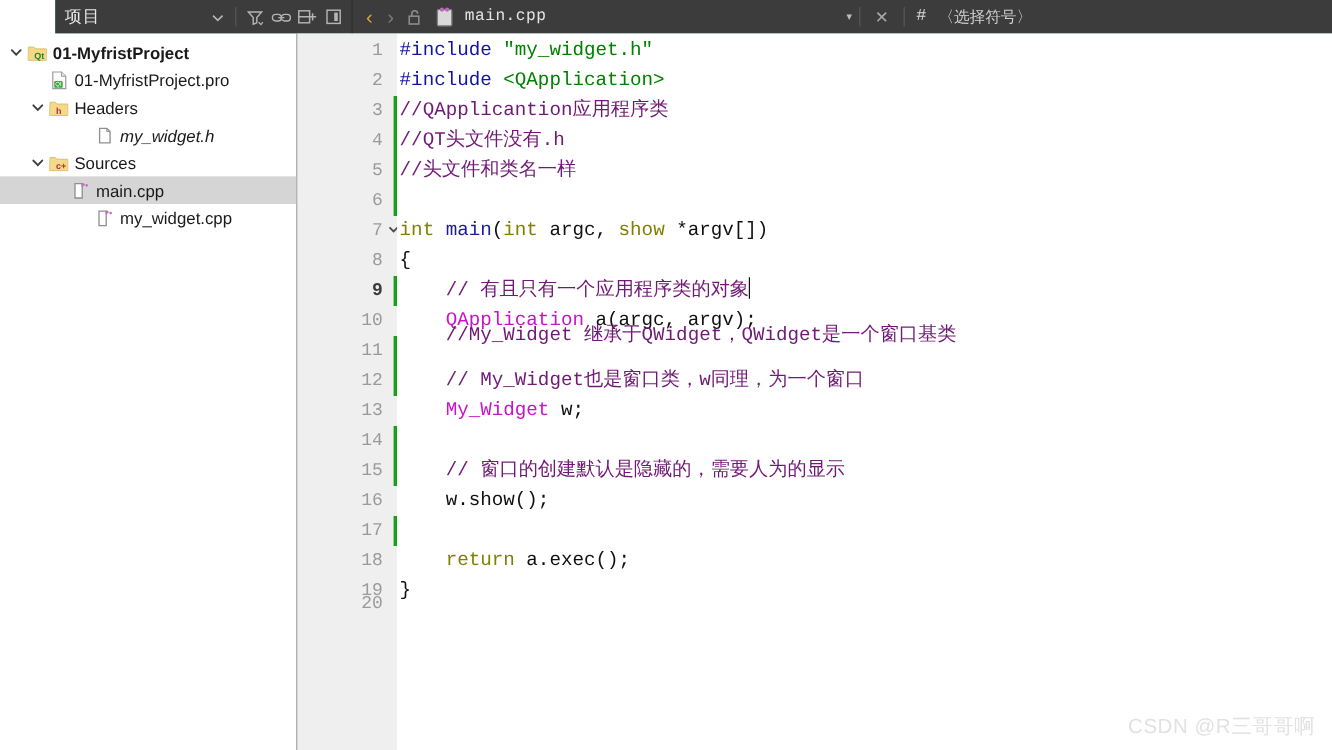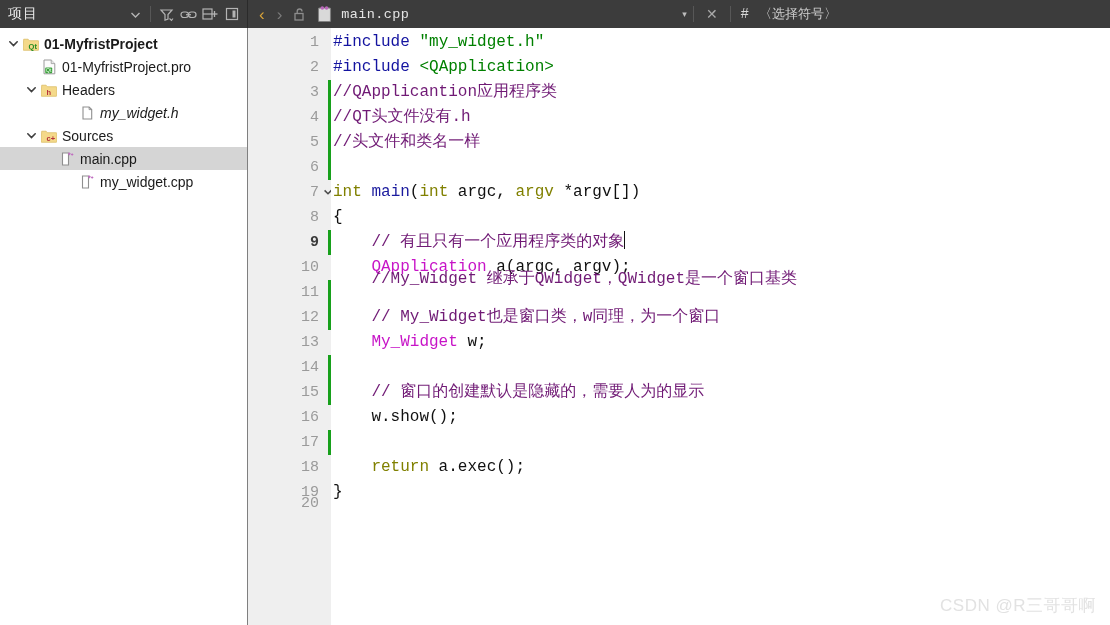--- a/index.html
+++ b/index.html
@@ -6,21 +6,21 @@
   body{
     width:1110px;height:625px;overflow:hidden;
     background:#ffffff;
     font-family:"Liberation Sans","DejaVu Sans",sans-serif;
     font-size:13px;
     -webkit-font-smoothing:antialiased;
   }
   .app{position:relative;width:1110px;height:625px;display:flex;flex-direction:column;}
 
   
-  .topbar{height:28px;flex:0 0 28px;display:flex;align-items:stretch;background:#86efac;}
+  .topbar{height:28px;flex:0 0 28px;display:flex;align-items:stretch;background:#86efac;margin-left:46px;}
   .tb-left{width:248px;flex:0 0 248px;display:flex;align-items:center;background:#3c3c3c;
            border-right:1px solid #2a2a2a;box-sizing:border-box;padding:0 4px 0 8px;}
   .tb-title{color:#e8e8e8;font-size:14px;letter-spacing:1px;}
   .tb-spacer{flex:1;}
   .tb-icon{width:22px;height:22px;display:flex;align-items:center;justify-content:center;
            color:#c9c9c9;opacity:.85;}
   .tb-icon svg{display:block;}
   .tb-sep{width:1px;height:16px;background:#575757;margin:0 4px;}
 
   .tb-right{flex:1;display:flex;align-items:center;background:#3c3c3c;padding:0 6px;gap:2px;}
@@ -316,21 +316,21 @@
             <div class="ln" style="top: 452px;">19</div>
             <div class="ln" style="top: 463px;">20</div>
           </div>
         <div class="codecol" id="codecol">
             <div class="cline" style="top: 2px; left: 2px;"><span class="t-pre">#include </span><span class="t-str">"my_widget.h"</span></div>
             <div class="cline" style="top: 27px; left: 2px;"><span class="t-pre">#include </span><span class="t-str">&lt;QApplication&gt;</span></div>
             <div class="cline" style="top: 52px; left: 2px;"><span class="t-cmt">//QApplicantion应用程序类</span></div>
             <div class="cline" style="top: 77px; left: 2px;"><span class="t-cmt">//QT头文件没有.h</span></div>
             <div class="cline" style="top: 102px; left: 2px;"><span class="t-cmt">//头文件和类名一样</span></div>
             <div class="cline" style="top: 127px; left: 2px;"></div>
-            <div class="cline" style="top: 152px; left: 2px;"><span class="t-kw">int</span><span class="t-pl"> </span><span class="t-fn">main</span><span class="t-pl">(</span><span class="t-kw">int</span><span class="t-pl"> argc, </span><span class="t-kw">argv</span><span class="t-pl"> *argv[])</span></div>
+            <div class="cline" style="top: 152px; left: 2px;"><span class="t-kw">int</span><span class="t-pl"> </span><span class="t-fn">main</span><span class="t-pl">(</span><span class="t-kw">int</span><span class="t-pl"> argc, </span><span class="t-kw">show</span><span class="t-pl"> *argv[])</span></div>
             <div class="cline" style="top: 177px; left: 2px;"><span class="t-pl">{</span></div>
             <div class="cline" style="top: 202px; left: 2px;"><span class="t-pl">    </span><span class="t-cmt">// 有且只有一个应用程序类的对象</span><span class="caret"></span></div>
             <div class="cline" style="top: 227px; left: 2px;"><span class="t-pl">    </span><span class="t-type">QApplication</span><span class="t-pl"> a(argc, argv);</span></div>
             <div class="cline" style="top: 239px; left: 2px;"><span class="t-pl">    </span><span class="t-cmt">//My_Widget 继承于QWidget，QWidget是一个窗口基类</span></div>
             <div class="cline" style="top: 277px; left: 2px;"><span class="t-pl">    </span><span class="t-cmt">// My_Widget也是窗口类，w同理，为一个窗口</span></div>
             <div class="cline" style="top: 302px; left: 2px;"><span class="t-pl">    </span><span class="t-type">My_Widget</span><span class="t-pl"> w;</span></div>
             <div class="cline" style="top: 327px; left: 2px;"></div>
             <div class="cline" style="top: 352px; left: 2px;"><span class="t-pl">    </span><span class="t-cmt">// 窗口的创建默认是隐藏的，需要人为的显示</span></div>
             <div class="cline" style="top: 377px; left: 2px;"><span class="t-pl">    w.show();</span></div>
             <div class="cline" style="top: 402px; left: 2px;"></div>

